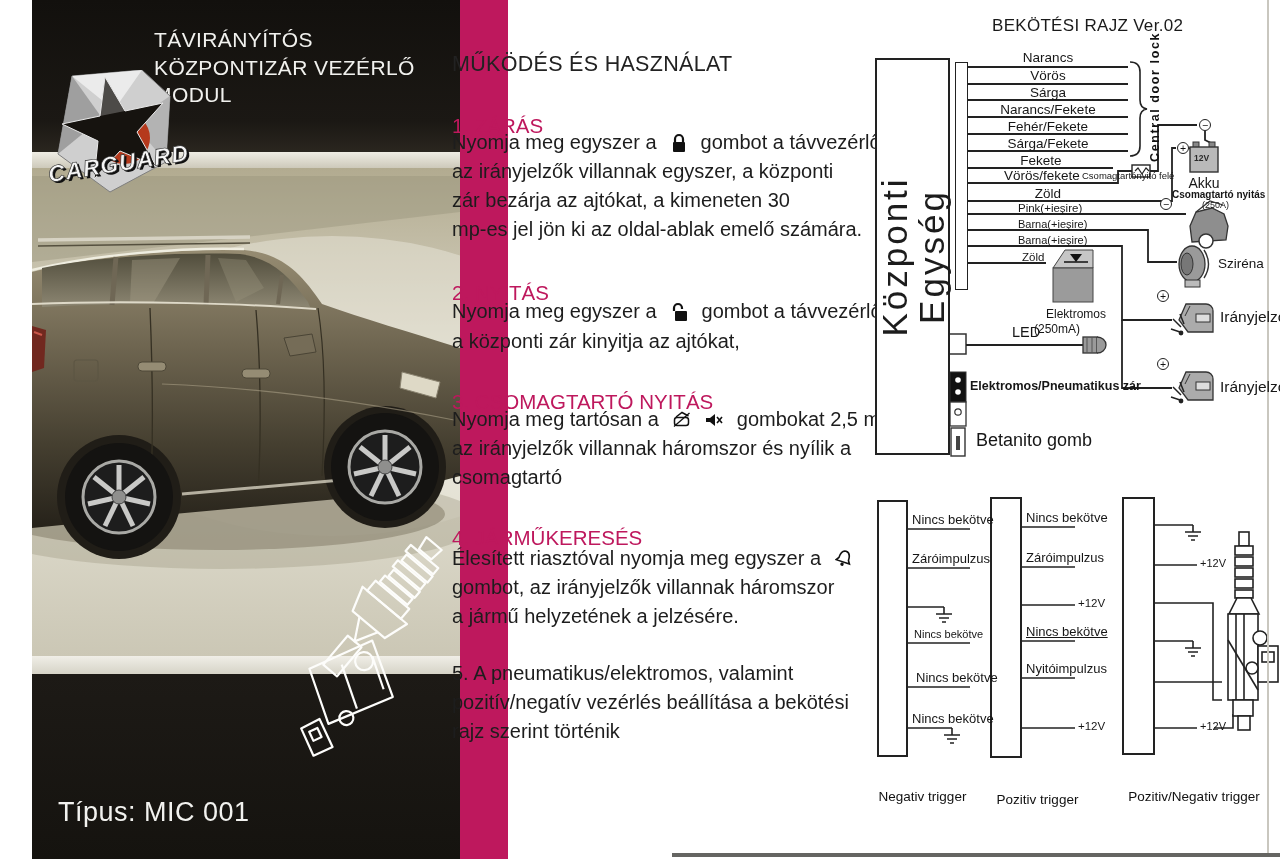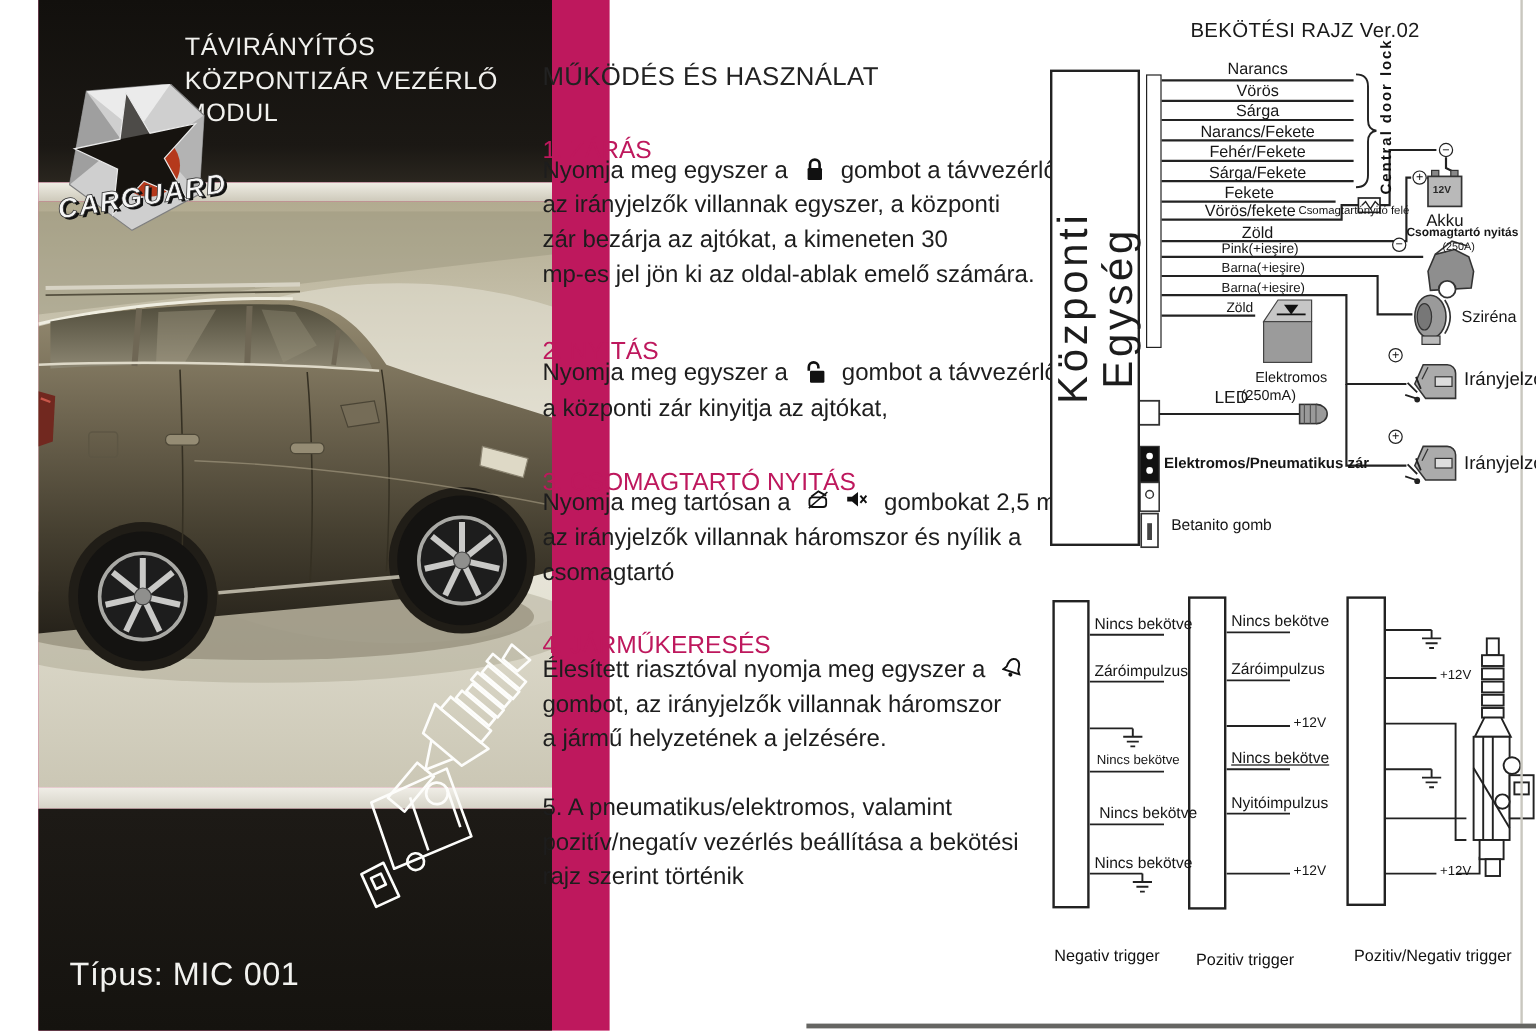--- a/index.html
+++ b/index.html
@@ -12,21 +12,21 @@
   .cover{left:0;top:0;width:476px;height:859px;background:#be185d;margin-left:32px;}
   .cover-black-top{left:0;top:0;width:428px;height:152px;background:linear-gradient(180deg,#12100d 0%,#1b1814 80%,#2a261f 100%);}
   .cover-stripe-top{left:0;top:152px;width:428px;height:16px;background:linear-gradient(180deg,#efede4,#cdc9ba);}
   .cover-photo{left:0;top:168px;width:428px;height:488px;background:linear-gradient(180deg,#b2ab90 0%,#d9d5c5 38%,#e2dfd1 62%,#cbc7b5 100%);}
   .cover-stripe-bottom{left:0;top:656px;width:428px;height:18px;background:linear-gradient(180deg,#f0eee7,#d6d3c7);}
   .cover-black-bottom{left:0;top:674px;width:428px;height:185px;background:linear-gradient(180deg,#1d1a16,#15130f);}
   .cover-title{left:122px;top:26px;width:300px;color:#f1f1ee;font-size:21px;line-height:27.5px;letter-spacing:.4px;}
   .model{left:26px;top:797px;color:#f2f2ef;font-size:27px;letter-spacing:.5px;}
   
   .manual-head{left:452px;top:52px;font-size:21.5px;color:#222;letter-spacing:.3px;}
-  .tline{position:absolute;font-size:20px;color:#1d1d1d;white-space:nowrap;display:flex;align-items:flex-start;gap:14px;}
+  .tline{position:absolute;font-size:20px;color:#1d1d1d;white-space:nowrap;display:flex;align-items:center;gap:14px;}
   .sec-title{position:absolute;font-size:20.5px;color:#be185d;white-space:nowrap;}
   .btn-icon{display:inline-block;vertical-align:middle;}
   
   .diag-title{left:992px;top:16px;font-size:17px;color:#1a1a1a;letter-spacing:.3px;}
   .unit-box{left:875px;top:58px;width:75px;height:397px;border:2.2px solid #222;background:#fff;box-sizing:border-box;}
   .unit-label{left:875px;top:58px;width:397px;height:75px;transform-origin:0 0;
      transform:rotate(-90deg) translateX(-397px);display:flex;flex-direction:column;
      justify-content:center;align-items:center;font-size:35px;letter-spacing:3px;color:#1c1c1c;line-height:37px;}
   .connector{left:955px;top:62px;width:13px;height:228px;border:1.6px solid #222;background:#fff;box-sizing:border-box;}
   .cdl{left:1148px;top:162px;transform-origin:0 0;transform:rotate(-90deg);
@@ -399,21 +399,21 @@
 <div class="lbl ctr" style="left:1186px;top:175px;width:36px;font-size:14px">Akku</div>
 <div class="lbl" style="left:1172px;top:189px;font-size:10px;font-weight:bold">Csomagtartó nyitás</div>
 <div class="lbl" style="left:1202px;top:200px;font-size:9px">(250A)</div>
 <div class="lbl" style="left:1218px;top:256px;font-size:13.5px">Sziréna</div>
 <div class="lbl" style="left:1220px;top:308px;font-size:15.5px">Irányjelző</div>
 <div class="lbl" style="left:1220px;top:378px;font-size:15.5px">Irányjelző</div>
 <div class="lbl" style="left:1046px;top:307px;font-size:12px">Elektromos</div>
 <div class="lbl" style="left:1034px;top:322px;font-size:12px">(250mA)</div>
 <div class="lbl" style="left:1012px;top:324px;font-size:14.5px">LED</div>
 <div class="lbl" style="left:970px;top:379px;font-size:12.5px;font-weight:bold">Elektromos/Pneumatikus zár</div>
-<div class="lbl" style="left:976px;top:430px;font-size:13px">Betanito gomb</div>
+<div class="lbl" style="left:976px;top:430px;font-size:18px">Betanito gomb</div>
 
 <span class="sym" style="left:1177px;top:142px">+</span>
 <span class="sym" style="left:1199px;top:119px">−</span>
 <span class="sym" style="left:1160px;top:198px">−</span>
 <span class="sym" style="left:1157px;top:290px">+</span>
 <span class="sym" style="left:1157px;top:358px">+</span>
 
 <div class="tbox" style="left:877px;top:500px;width:31px;height:257px"></div>
 <div class="tbox" style="left:990px;top:497px;width:32px;height:261px"></div>
 <div class="tbox" style="left:1122px;top:497px;width:33px;height:258px"></div>

